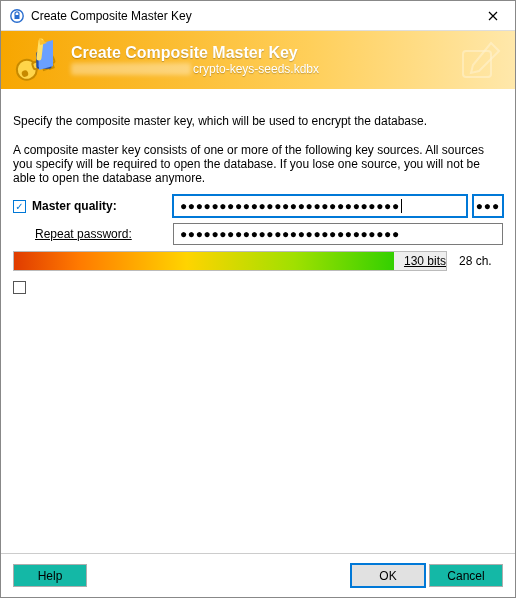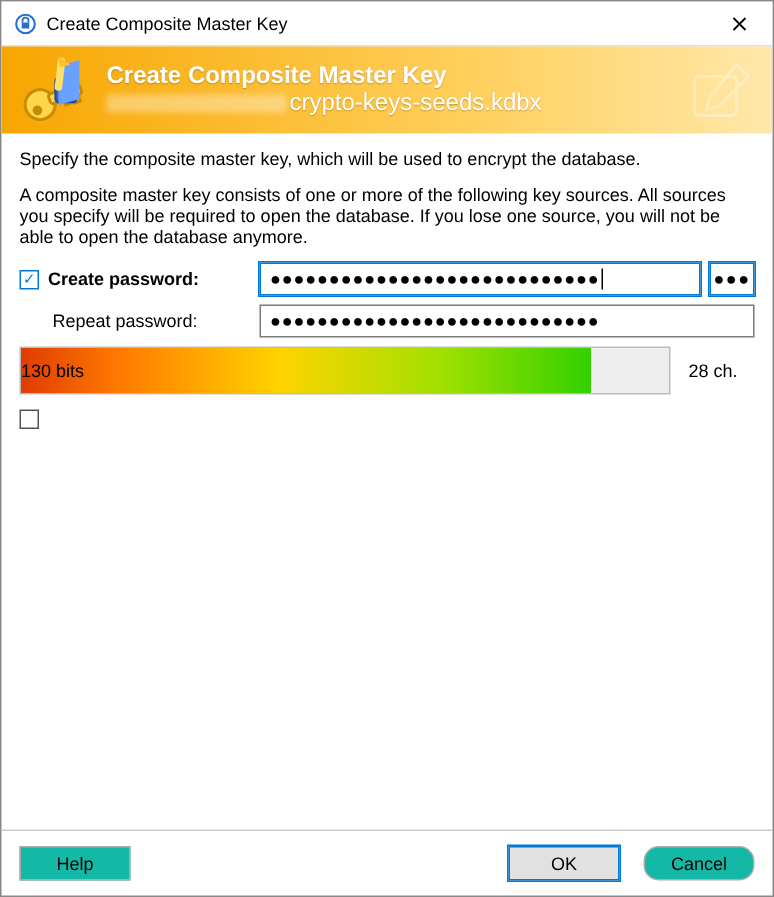--- a/index.html
+++ b/index.html
@@ -34,43 +34,43 @@
   .header {
     background: linear-gradient(to right, #f7a600, #ffcf5a 60%, #ffe8ab);
     height: 58px;
     display: flex; align-items: center;
     padding: 0 10px 0 8px;
     position: relative;
   }
   .header .key-icon { width: 54px; height: 48px; }
   .header .header-text { margin-left: 8px; color: #fff; text-shadow: 0 1px 1px rgba(0,0,0,.25); }
   .header .header-title { font-size: 16px; font-weight: 600; }
-  .header .header-sub { font-size: 16px; display: flex; align-items: center; }
+  .header .header-sub { font-size: 12px; display: flex; align-items: center; }
   .blur {
     display: inline-block; width: 120px; height: 12px;
     background: rgba(255,255,255,0.35);
     filter: blur(2px);
     border-radius: 2px; margin-right: 2px;
   }
   .header .pencil {
     position: absolute; right: 12px; top: 6px;
     opacity: 0.5;
   }
   .content {
     flex: 1;
     padding: 10px 12px;
     color: #000;
   }
-  .content p { margin: 0 0 10px; }
+  .content p { margin: 15px 0 10px; }
   .form-row {
     display: flex; align-items: center;
     margin: 6px 0;
   }
   .label-col { width: 160px; display: flex; align-items: center; }
-  .label-col.indent { padding-left: 22px; }
+  .label-col.indent { padding-left: 22px; text-decoration: underline; }
   .checkbox {
     width: 13px; height: 13px;
     border: 1px solid #0078d7;
     margin-right: 6px;
     display: flex; align-items: center; justify-content: center;
     font-size: 10px; color: #0078d7;
     background: #fff;
   }
   .checkbox.unchecked { color: transparent; border-color: #555; }
   .bold { font-weight: 700; }
@@ -95,45 +95,46 @@
     width: 30px; height: 22px;
     border: 1px solid #0078d7;
     outline: 1px solid #0078d7;
     margin-left: 6px;
     display: flex; align-items: center; justify-content: center;
     font-weight: 700;
     letter-spacing: 1px;
     background: #fff;
   }
   .quality-bar {
-    flex: 1; height: 32px;
+    flex: 1; height: 20px;
     background: linear-gradient(to right,
       #e03c00 0%, #ff7a00 15%, #ffd400 40%, #a0e000 65%, #33d000 88%, #eee 88%, #eee 100%);
     border: 1px solid #bbb;
     position: relative;
-    display: flex; align-items: center; justify-content: flex-start;
+    display: flex; align-items: center; justify-content: flex-end;
     color: #000;
+    text-decoration: underline;
   }
   .ch-count { margin-left: 12px; width: 44px; text-align: left; }
   .footer {
     border-top: 1px solid #ccc;
     padding: 10px 12px;
     display: flex; align-items: center;
   }
   .btn {
     min-width: 74px; height: 23px;
     border: 1px solid #adadad;
     background: #14b8a6;
     display: flex; align-items: center; justify-content: center;
     padding: 0 10px;
     font-family: inherit; font-size: 12px;
   }
   .btn.primary { border: 1px solid #0078d7; outline: 1px solid #0078d7; background: #e1e1e1; }
   .footer .spacer { flex: 1; }
-  .footer .btn + .btn { margin-left: 16px; border-radius: 10px; }
+  .footer .btn + .btn { margin-left: 4px; }
 </style>
 </head>
 <body>
 
 <div class="titlebar">
   <span class="app-icon">
     <svg width="14" height="14" viewBox="0 0 14 14">
       <circle cx="7" cy="7" r="6.2" fill="none" stroke="#2a6ecf" stroke-width="1.4"></circle>
       <rect x="4.5" y="6" width="5" height="4" fill="#2a6ecf"></rect>
       <path d="M5 6 V4.8 a2 2 0 0 1 4 0 V6" fill="none" stroke="#2a6ecf" stroke-width="1.2"></path>
@@ -180,21 +181,21 @@
   </span>
 </div>
 
 <div class="content">
   <p>Specify the composite master key, which will be used to encrypt the database.</p>
   <p>A composite master key consists of one or more of the following key sources. All sources you specify will be required to open the database. If you lose one source, you will not be able to open the database anymore.</p>
 
   <div class="form-row">
     <div class="label-col">
       <span class="checkbox">✓</span>
-      <span class="bold">Create password:</span>
+      <span class="bold">Master quality:</span>
     </div>
     <div class="pw-input focused">
       <span>●●●●●●●●●●●●●●●●●●●●●●●●●●●●</span>
         <span class="caret"></span>
     </div>
     <div class="reveal-btn">●●●</div>
   </div>
 
   <div class="form-row">
     <div class="label-col indent">Repeat password:</div>

